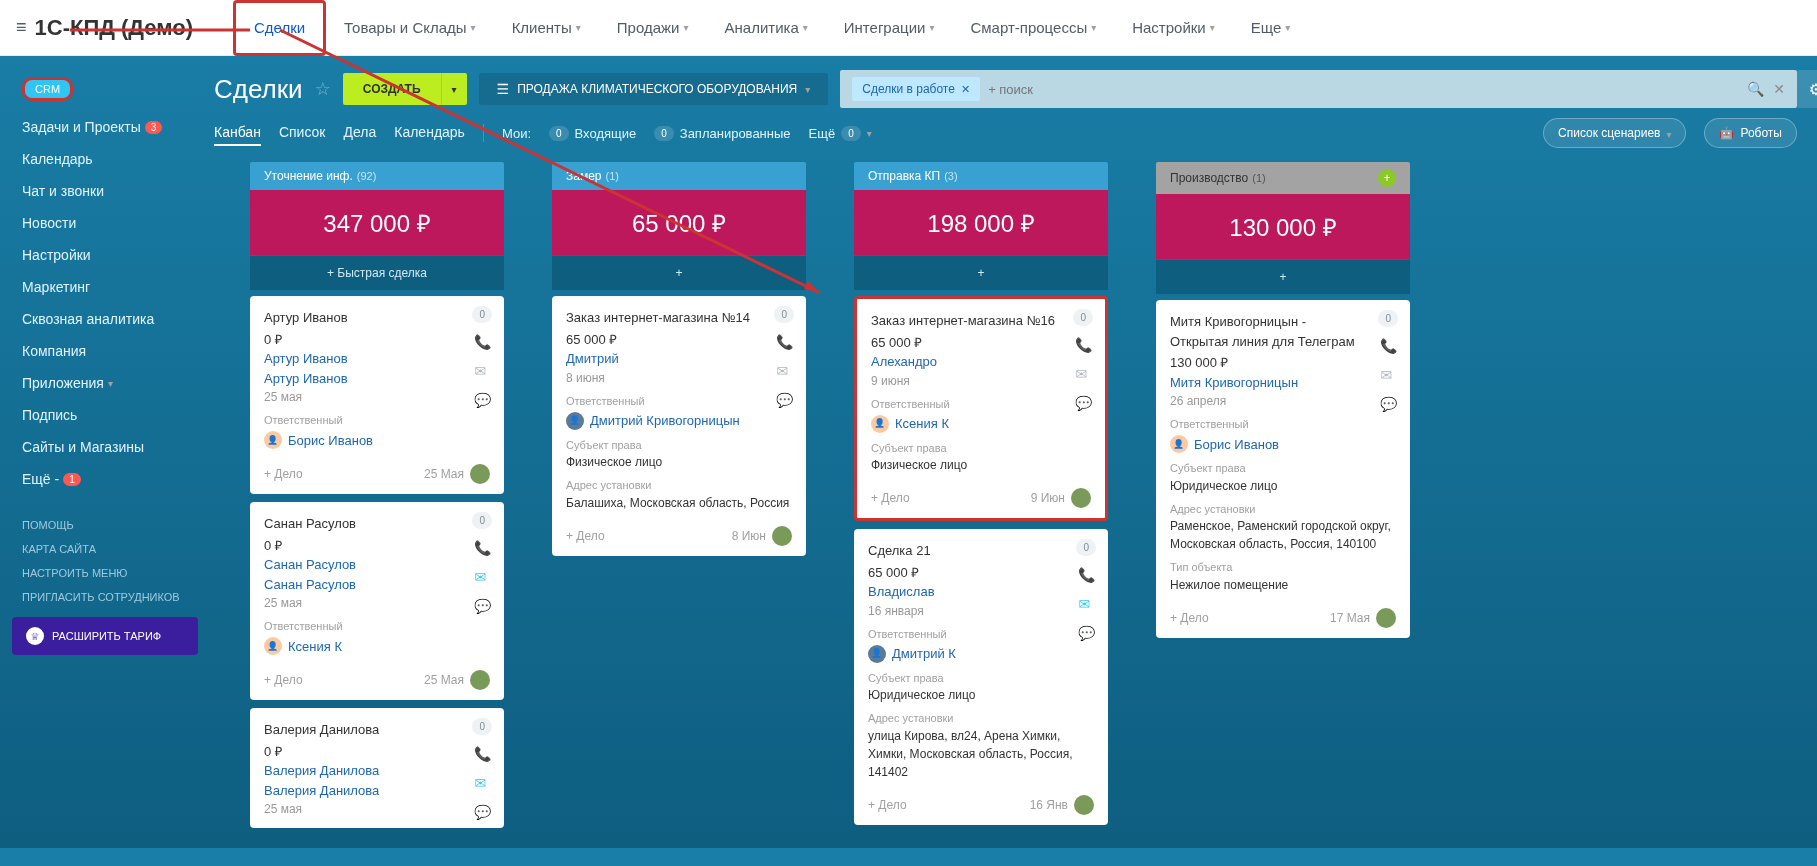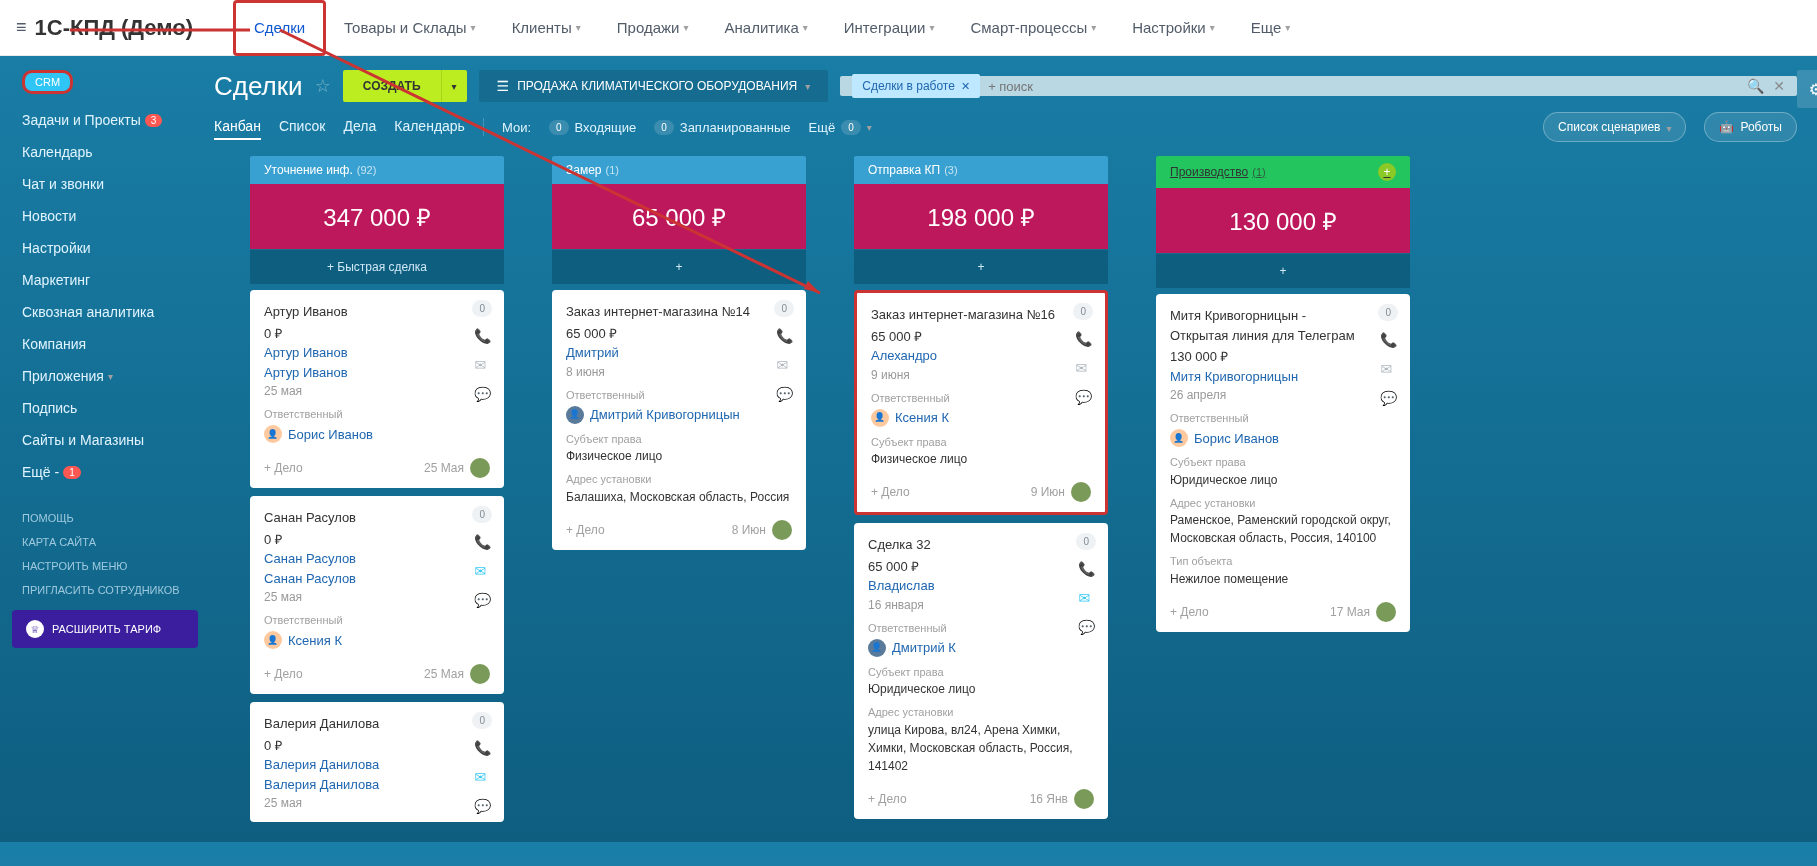--- a/index.html
+++ b/index.html
@@ -10,59 +10,59 @@
 .hamburger { font-size: 18px; color: #525c69; margin-right: 8px; cursor: pointer; }
 .brand { font-size: 22px; font-weight: 600; color: #333; margin-right: 20px; }
 .nav-items { display: flex; gap: 0; margin-left: 20px; }
 .nav-item { padding: 0 18px; height: 56px; display: flex; align-items: center; font-size: 15px; color: #525c69; cursor: pointer; position: relative; gap: 4px; }
 .nav-item.active { color: #1058d0; }
 .nav-item.boxed { border: 3px solid #c33; border-radius: 4px; }
 .chev { font-size: 10px; color: #a0a0a0; }
 
 
 .layout { display: flex; }
-.sidebar { width: 210px; padding: 10px 0; color: #fff; }
+.sidebar { width: 210px; padding: 2px 0; color: #fff; margin-top: 15px; }
 .sidebar .tag { background: #2fc6f6; color: #fff; font-size: 11px; padding: 3px 10px; border-radius: 10px; margin: 4px 0 10px 22px; display: inline-block; border: 3px solid #c33; }
 .side-item { padding: 8px 22px; font-size: 14px; color: #e0f4ff; cursor: pointer; display: flex; align-items: center; gap: 4px; }
 .badge-red { background: #ff5752; color: #fff; font-size: 10px; padding: 1px 6px; border-radius: 9px; }
 .side-small { padding: 6px 22px; font-size: 11px; color: #9ec9de; text-transform: uppercase; cursor: pointer; }
 .side-btn { background: #3b1e9e; margin: 8px 12px; padding: 10px 14px; border-radius: 4px; font-size: 11px; color: #fff; display: flex; align-items: center; gap: 8px; cursor: pointer; }
 .crown { width: 18px; height: 18px; background: #fff; border-radius: 50%; display: inline-flex; align-items: center; justify-content: center; color: #3b1e9e; font-size: 10px; }
 
 
 .main { flex: 1; padding: 14px 20px 20px 4px; min-width: 0; position: relative; }
 .titlebar { display: flex; align-items: center; gap: 12px; margin-bottom: 10px; }
 .page-title { font-size: 26px; font-weight: 300; color: #fff; }
 .star { color: rgba(255,255,255,0.4); font-size: 18px; cursor: pointer; }
 .btn-create { background: #bbed21; color: #333; border: none; padding: 9px 20px; font-size: 12px; font-weight: 600; border-radius: 2px 0 0 2px; cursor: pointer; text-transform: uppercase; }
 .btn-create-split { background: #bbed21; color: #333; border: none; border-left: 1px solid rgba(0,0,0,0.1); padding: 9px 10px; font-size: 10px; border-radius: 0 2px 2px 0; cursor: pointer; }
 .filter-pill { background: rgba(0,0,0,0.12); color: #fff; padding: 8px 18px; font-size: 12px; border-radius: 2px; display: flex; align-items: center; gap: 8px; cursor: pointer; }
 .filter-ico { font-size: 14px; }
-.searchbar { flex: 1; background: rgba(255,255,255,0.7); border-radius: 2px; height: 20px; display: flex; align-items: center; padding: 0 12px; gap: 8px; }
+.searchbar { flex: 1; background: rgba(255,255,255,0.7); border-radius: 2px; height: 38px; display: flex; align-items: center; padding: 0 12px; gap: 8px; }
 .chip { background: #bde8ff; color: #2067b0; padding: 5px 10px; font-size: 12px; border-radius: 2px; display: flex; align-items: center; gap: 6px; }
 .chip .x { color: #2067b0; cursor: pointer; font-size: 11px; }
 .searchbar input { flex: 1; background: transparent; border: none; outline: none; font-size: 13px; color: #666; }
 .search-ico, .clear-ico { color: #8a8a8a; cursor: pointer; font-size: 14px; }
 .gear-btn { background: rgba(255,255,255,0.15); color: #fff; width: 38px; height: 38px; display: flex; align-items: center; justify-content: center; border-radius: 2px; cursor: pointer; position: absolute; right: -18px; top: 14px; }
 
 
 .viewbar { display: flex; align-items: center; gap: 18px; margin-bottom: 14px; color: #e0f4ff; font-size: 14px; }
 .vtab { cursor: pointer; padding: 4px 0; }
 .vtab.active { border-bottom: 2px solid #fff; color: #fff; }
 .vpill { display: flex; align-items: center; gap: 6px; font-size: 13px; cursor: pointer; }
 .count-badge { background: rgba(255,255,255,0.15); color: #fff; font-size: 10px; padding: 2px 7px; border-radius: 10px; }
 .spacer { flex: 1; }
 .btn-outline { background: rgba(255,255,255,0.1); border: 1px solid rgba(255,255,255,0.3); color: #fff; padding: 7px 14px; font-size: 12px; border-radius: 16px; cursor: pointer; display: flex; align-items: flex-end; gap: 6px; }
 
 
 .kanban { display: flex; gap: 12px; overflow-x: auto; }
 .col { width: 290px; flex-shrink: 0; padding-left: 36px; }
 .col-head { padding: 7px 14px; font-size: 12px; border-radius: 2px 2px 0 0; display: flex; align-items: center; gap: 4px; }
 .col-head.blue { background: #39a1d1; color: #fff; }
-.col-head.yellow { background: #22c55e; color: #333; position: relative; text-decoration: underline; }
+.col-head.yellow { background: #a3a3a3; color: #333; position: relative; }
 .col-count { opacity: 0.7; font-size: 11px; }
 .col-add { margin-left: auto; width: 18px; height: 18px; background: #8ac926; color: #fff; border-radius: 50%; display: flex; align-items: center; justify-content: center; font-size: 12px; cursor: pointer; }
 .col-sum { background: #be185d; color: #fff; text-align: center; padding: 16px 0; font-size: 24px; font-weight: 300; }
 .col-quick { background: #0e5e80; text-align: center; padding: 10px 0; color: #cfe9f5; font-size: 12px; cursor: pointer; border-top: 1px solid rgba(255,255,255,0.08); }
 .cards { display: flex; flex-direction: column; gap: 8px; padding-top: 6px; }
 .card { background: #fff; border-radius: 4px; padding: 12px 14px 10px; position: relative; font-size: 13px; line-height: 1.5; }
 .card.redbox { border: 3px solid #c33; }
 .card .count0 { position: absolute; top: 10px; right: 12px; background: #eef2f4; color: #828b95; font-size: 10px; padding: 1px 7px; border-radius: 9px; }
 .card-title { color: #333; font-weight: 400; margin-bottom: 2px; padding-right: 30px; }
 .card-price { color: #333; }
@@ -398,21 +398,21 @@
                 </span>
               </div>
             </div>
             <div class="card">
               <span class="count0">0</span>
               <div class="card-icons">
                 <span class="ic-phone">📞</span>
                 <span class="ic-mail-blue">✉</span>
                 <span class="">💬</span>
               </div>
-              <div class="card-title">Сделка 32</div>
+              <div class="card-title">Сделка 21</div>
               <div class="card-price">65 000 ₽</div>
               <div class="card-link">Владислав</div>
               <div class="card-date">16 января</div>
               <div class="card-label">Ответственный</div>
               <div class="card-person">
                 <span class="avatar photo">👤</span>
                 <span>Дмитрий К</span>
               </div>
               <div class="card-label">Субъект права</div>
               <div class="card-val">Юридическое лицо</div>

